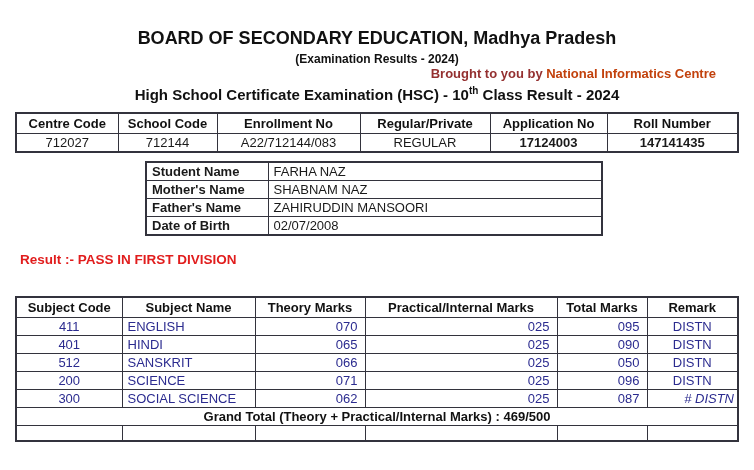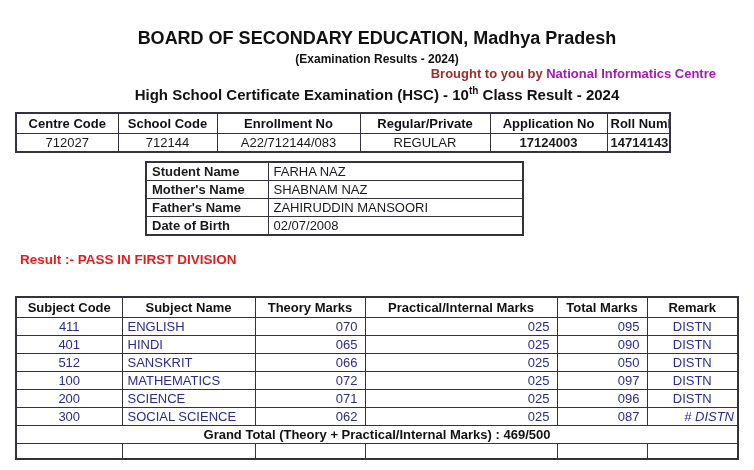--- a/index.html
+++ b/index.html
@@ -18,41 +18,41 @@
   }
   .title2 {
     margin-top:2px; text-align:center;
     font-size:12px; font-weight:700; line-height:1.2; color:#111;
   }
   .brought {
     margin-top:1px; text-align:right; padding-right:38px;
     font-size:13px; font-weight:700; line-height:1.15;
   }
   .brought .prefix { color:#943030; }
-  .brought .org { color:#a21caf; }
+  .brought .org { color:#c2410c; }
   .examline {
     margin-top:2px; text-align:center;
     font-size:15px; font-weight:700; line-height:1.3; color:#111;
   }
   .examline sup { font-size:10px; }
 
   
   table { border-collapse:collapse; background:#fff; }
   .tbl { border:2.5px solid #33333d; }
   .tbl th, .tbl td { border:1.5px solid #33333d; font-size:13px; overflow:hidden; white-space:nowrap; }
   .tbl th { font-weight:700; color:#111; padding:2px 3px; }
 
   
-  .candidate { margin:8px 0 0 15px; width:656px; table-layout:fixed; }
+  .candidate { margin:8px 0 0 15px; width:724px; table-layout:fixed; }
   .candidate th { height:15px; }
   .candidate td { text-align:center; height:15px; padding:1px 3px; }
   .candidate td.bold { font-weight:700; }
 
   
-  .student { margin:8px 4px 0 145px; width:379px; table-layout:fixed; }
+  .student { margin:8px 4px 0 145px; width:458px; table-layout:fixed; }
   .student td { height:13px; padding:1px 5px; font-size:13px; }
   .student td.lbl { font-weight:700; }
 
   
   .result {
     margin:16px 0 0 20px;
     font-size:13.5px; font-weight:700; color:#e11d1d; line-height:1.2;
   }
 
   
@@ -177,28 +177,20 @@
     </tr>
     <tr>
       <td class="c-code">512</td>
       <td class="c-name">SANSKRIT</td>
       <td class="c-theory">066</td>
       <td class="c-prac">025</td>
       <td class="c-total">050</td>
       <td class="c-remark">DISTN</td>
     </tr>
     <tr>
-      <td class="c-code">100</td>
-      <td class="c-name">MATHEMATICS</td>
-      <td class="c-theory">072</td>
-      <td class="c-prac">025</td>
-      <td class="c-total">097</td>
-      <td class="c-remark">DISTN</td>
-    </tr>
-    <tr>
       <td class="c-code">200</td>
       <td class="c-name">SCIENCE</td>
       <td class="c-theory">071</td>
       <td class="c-prac">025</td>
       <td class="c-total">096</td>
       <td class="c-remark">DISTN</td>
     </tr>
     <tr>
       <td class="c-code">300</td>
       <td class="c-name">SOCIAL SCIENCE</td>

